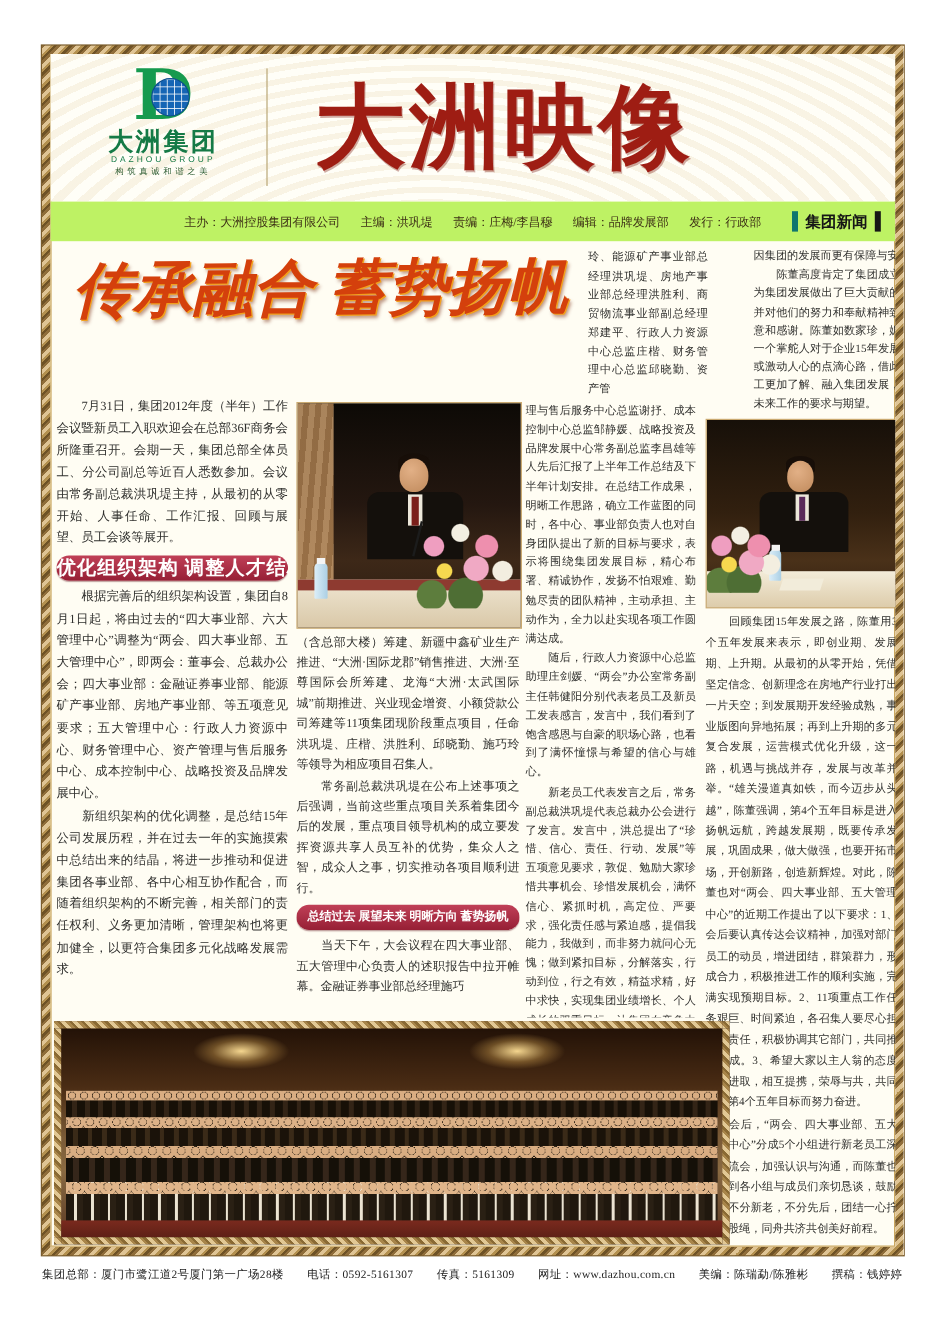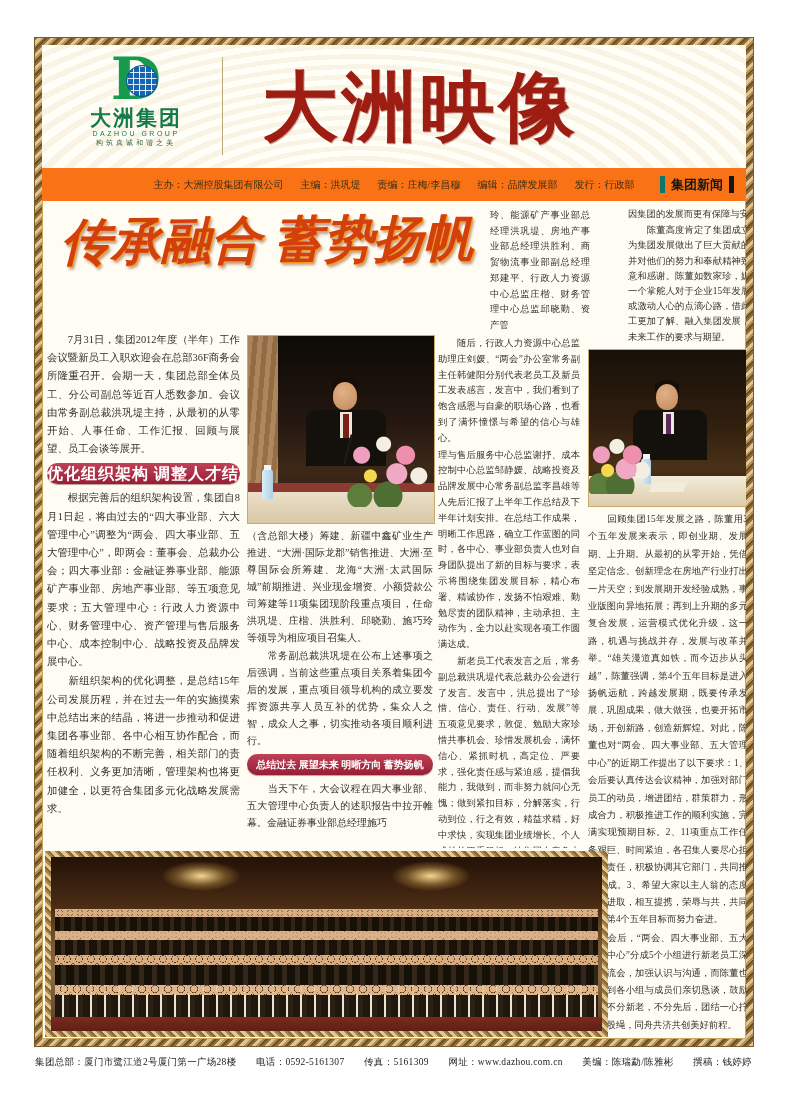--- a/index.html
+++ b/index.html
@@ -40,21 +40,21 @@
            box-shadow:inset 0 0 0 1px rgba(255,255,255,.18);}
   .db-month{position:absolute;left:9px;top:6px;font-size:22px;font-style:italic;font-weight:bold;color:#fff;
             font-family:"Liberation Sans",sans-serif;}
   .db-no{position:absolute;right:5px;top:-6px;font-size:66px;font-weight:bold;color:#e6c177;
          font-family:"Liberation Sans",sans-serif;line-height:78px;}
   .db-date{position:absolute;left:9px;top:58px;font-size:11px;color:#fff;}
   .db-lunar{position:absolute;left:9px;top:76px;font-size:11px;color:#fff;}
   .db-total{position:absolute;right:7px;bottom:6px;font-size:10px;color:#e6c177;}
 
   
-  .band{position:absolute;left:0;top:123px;width:704px;height:33px;background:#f97316;z-index:3;
+  .band{position:absolute;left:0;top:123px;width:704px;height:33px;background:#bef264;z-index:3;
         display:flex;align-items:center;box-sizing:border-box;padding:0 12px;}
   .pub{display:flex;gap:17px;margin:0 auto;font-size:10px;color:#3c2f15;white-space:nowrap;}
   .section-tag{position:absolute;right:12px;top:8px;font-size:13px;font-weight:bold;color:#161616;
                border-left:5px solid #0f766e;border-right:5px solid #161616;padding:0 6px;line-height:17px;}
 
   
   .headline{position:absolute;left:3px;top:160px;width:444px;height:124px;text-align:center;z-index:2;}
   .headline h1{margin:4px 0 0 0;font-size:50px;line-height:62px;font-weight:bold;font-style:italic;
                white-space:nowrap;color:#d4400c;letter-spacing:0px;transform:rotate(-.6deg);
                text-shadow:1px 1px 0 #f2a01e,2px 3px 3px rgba(110,30,0,.45);}
@@ -208,22 +208,22 @@
       <p>　　常务副总裁洪巩堤在公布上述事项之后强调，当前这些重点项目关系着集团今后的发展，重点项目领导机构的成立要发挥资源共享人员互补的优势，集众人之智，成众人之事，切实推动各项目顺利进行。</p>
       <div class="pill s3">总结过去 展望未来 明晰方向 蓄势扬帆</div>
       <p>　　当天下午，大会议程在四大事业部、五大管理中心负责人的述职报告中拉开帷幕。金融证券事业部总经理施巧</p>
     </div>
 
     <div class="coltext c3strip">
       <p>玲、能源矿产事业部总经理洪巩堤、房地产事业部总经理洪胜利、商贸物流事业部副总经理郑建平、行政人力资源中心总监庄楷、财务管理中心总监邱晓勤、资产管</p>
     </div>
 
     <div class="coltext c3">
+      <p>理与售后服务中心总监谢抒、成本控制中心总监邹静媛、战略投资及品牌发展中心常务副总监李昌雄等人先后汇报了上半年工作总结及下半年计划安排。在总结工作成果，明晰工作思路，确立工作蓝图的同时，各中心、事业部负责人也对自身团队提出了新的目标与要求，表示将围绕集团发展目标，精心布署、精诚协作，发扬不怕艰难、勤勉尽责的团队精神，主动承担、主动作为，全力以赴实现各项工作圆满达成。</p>
       <p>　　随后，行政人力资源中心总监助理庄剑媛、“两会”办公室常务副主任韩健阳分别代表老员工及新员工发表感言，发言中，我们看到了饱含感恩与自豪的职场心路，也看到了满怀憧憬与希望的信心与雄心。</p>
-      <p>理与售后服务中心总监谢抒、成本控制中心总监邹静媛、战略投资及品牌发展中心常务副总监李昌雄等人先后汇报了上半年工作总结及下半年计划安排。在总结工作成果，明晰工作思路，确立工作蓝图的同时，各中心、事业部负责人也对自身团队提出了新的目标与要求，表示将围绕集团发展目标，精心布署、精诚协作，发扬不怕艰难、勤勉尽责的团队精神，主动承担、主动作为，全力以赴实现各项工作圆满达成。</p>
       <p>　　新老员工代表发言之后，常务副总裁洪巩堤代表总裁办公会进行了发言。发言中，洪总提出了“珍惜、信心、责任、行动、发展”等五项意见要求，敦促、勉励大家珍惜共事机会、珍惜发展机会，满怀信心、紧抓时机，高定位、严要求，强化责任感与紧迫感，提倡我能力，我做到，而非努力就问心无愧；做到紧扣目标，分解落实，行动到位，行之有效，精益求精，好中求快，实现集团业绩增长、个人成长的双重目标，让集团在竞争中优胜而非劣汰，让员工</p>
     </div>
 
     <div class="coltext c4a">
       <p>因集团的发展而更有保障与安全感。</p>
       <p>　　陈董高度肯定了集团成立15周年来为集团发展做出了巨大贡献的老员工，并对他们的努力和奉献精神致以崇高敬意和感谢。陈董如数家珍，娓娓道出了一个掌舵人对于企业15年发展中或艰辛或激动人心的点滴心路，借此让所有员工更加了解、融入集团发展，并提出对未来工作的要求与期望。</p>
     </div>
 
     <div class="photo2">
       <div class="p-hair" style="left:66px;top:30px;width:24px;height:13px;"></div>

